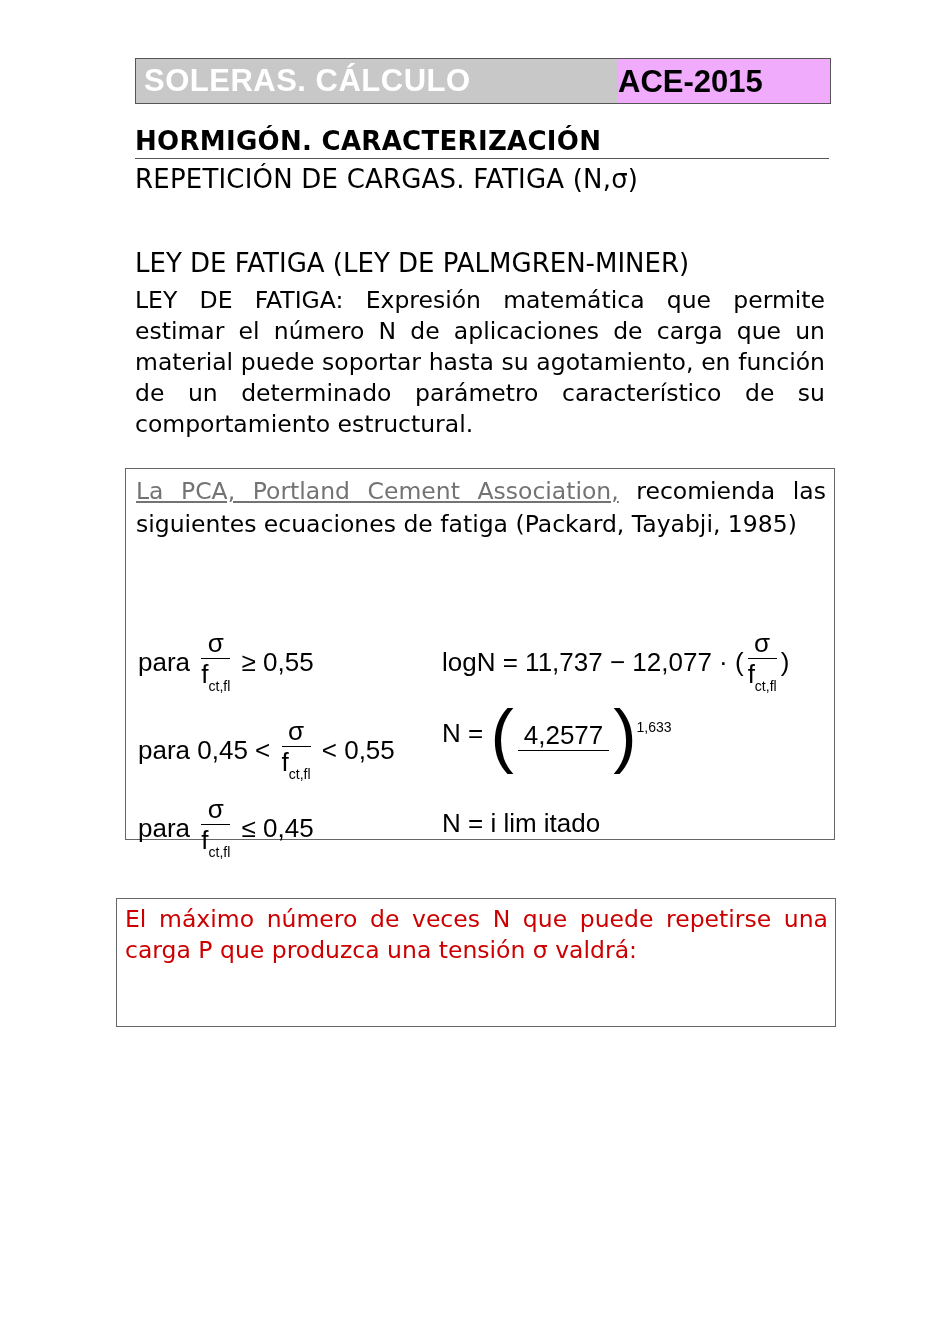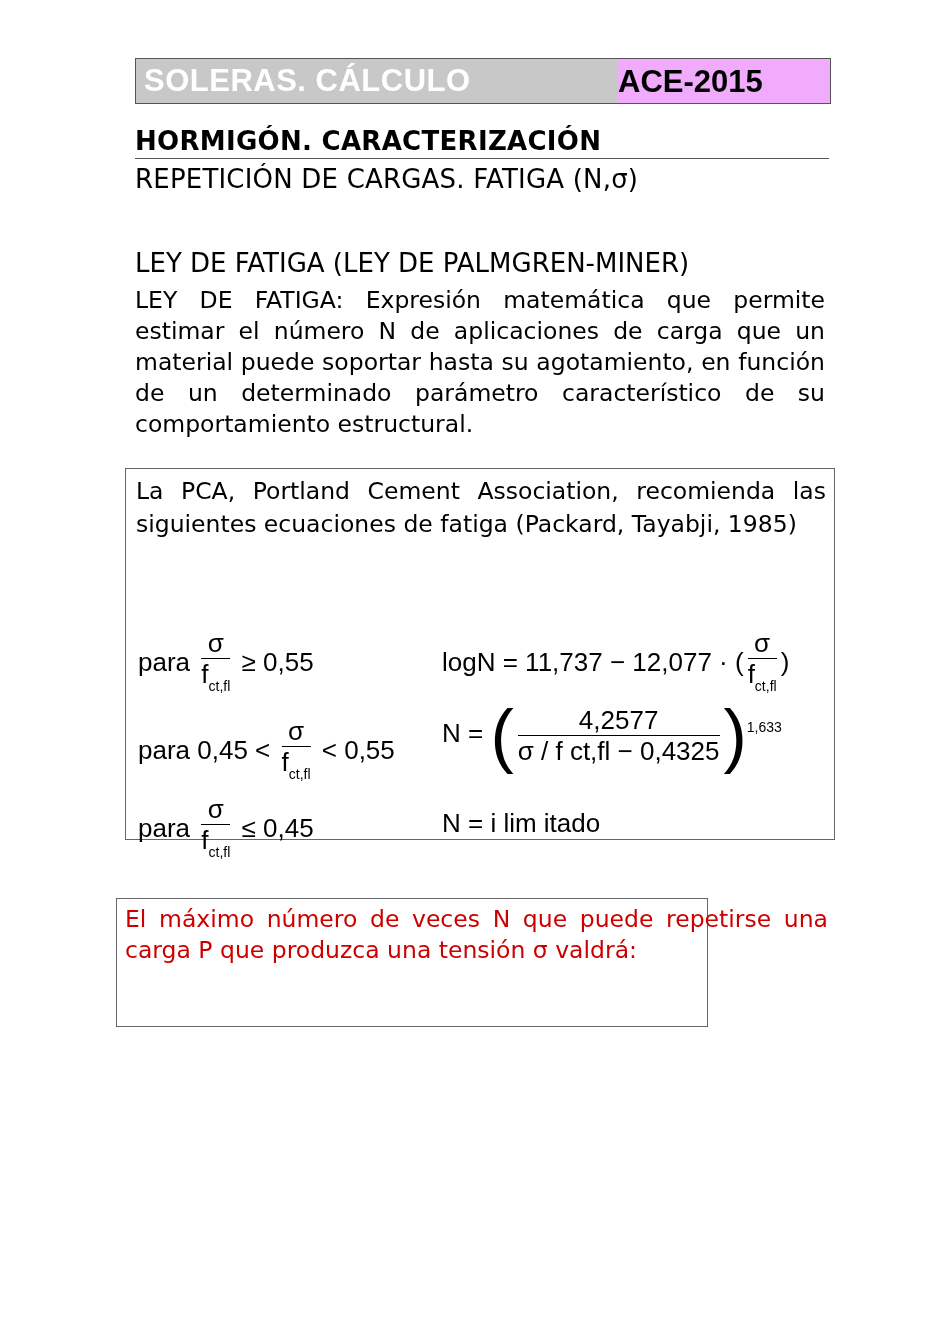--- a/index.html
+++ b/index.html
@@ -6,29 +6,29 @@
   body { width:950px; height:1343px; position:relative; overflow:hidden; font-family:"DejaVu Sans", sans-serif; color:#000; }
   .header { position:absolute; left:135px; top:58px; width:696px; height:46px; border:1px solid #555; display:flex; box-sizing:border-box; }
   .header-left { width:482px; background:#c8c8c8; color:#fff; font-family:"Liberation Sans", sans-serif; font-weight:bold; font-size:31px; line-height:44px; padding-left:8px; box-sizing:border-box; letter-spacing:0.5px; }
   .header-right { flex:1; background:#f0abfc; font-family:"Liberation Sans", sans-serif; font-weight:bold; font-size:31px; line-height:46px; text-align:left; padding-right:6px; }
   .section-title { position:absolute; left:135px; top:124px; width:694px; font-weight:bold; font-size:26px; line-height:34px; border-bottom:1px solid #555; letter-spacing:0.3px; }
   .subtitle { position:absolute; left:135px; top:162px; font-size:26px; line-height:34px; letter-spacing:0.2px; }
   .law-title { position:absolute; left:135px; top:232px; font-size:26px; line-height:34px;margin-top:14px; }
   .definition { position:absolute; left:135px; top:285px; width:690px; font-size:23.5px; line-height:31px; text-align:justify; }
   .pca-box { position:absolute; left:125px; top:468px; width:710px; height:372px; border:1px solid #666; box-sizing:border-box; }
   .pca-text { position:absolute; left:10px; top:6px; width:690px; font-size:23.5px; line-height:33px; text-align:justify; }
-  .pca-text a { color:#000000; }
+  .pca-text a { color:#737373; text-decoration:underline; }
   .eq { position:absolute; font-family:"Liberation Sans", sans-serif; font-size:26px; white-space:nowrap;margin-top:31px; }
   .frac { display:inline-block; vertical-align:middle; text-align:center; margin:0 4px; }
   .frac .num { display:block; border-bottom:1px solid #000; padding:0 6px; line-height:30px; }
   .frac .den { display:block; line-height:30px; }
   .sub { font-size:14px; vertical-align:-8px; }
   .sup { font-size:14px; vertical-align:super; }
   .paren { font-size:70px; font-weight:100; vertical-align:middle; line-height:70px; }
-  .red-box { position:absolute; left:116px; top:898px; width:592px; height:129px; border:1px solid #666; box-sizing:border-box; }
+  .red-box { position:absolute; left:116px; top:898px; width:720px; height:129px; border:1px solid #666; box-sizing:border-box; }
   .red-text { position:absolute; left:8px; top:5px; width:703px; color:#cc0000; font-size:23.5px; line-height:31px; text-align:justify; }
   .red-eq { position:absolute; left:150px; top:70px; font-family:"Liberation Sans", sans-serif; font-size:28px; white-space:nowrap; }
   .exp { font-size:15px; vertical-align:16px; }
   .footer { position:absolute; left:688px; top:1340px; font-family:Liberation Serif, serif; font-size:15px; }
   .footer b { font-weight:bold; }
 </style>
 </head>
 <body>
 
 <div class="header">
@@ -55,21 +55,21 @@
     <span>logN = 11,737 − 12,077 · (</span><span class="frac"><span class="num">σ</span><span class="den"><span>f</span><span class="sub">ct,fl</span></span></span><span>)</span>
   </div>
 
   <div class="eq" style="left:12px; top:216px;">
     <span>para 0,45 &lt;</span>
     <span class="frac"><span class="num">σ</span><span class="den"><span>f</span><span class="sub">ct,fl</span></span></span>
     <span>&lt; 0,55</span>
   </div>
   <div class="eq" style="left:316px; top:200px;">
     <span>N =</span>
-    <span class="paren">(</span><span class="frac"><span class="num">4,2577</span><span class="den">σ / f ct,fl − 0,4325</span></span><span class="paren">)</span><span class="sup">1,633</span>
+    <span class="paren">(</span><span class="frac"><span class="num">4,2577</span></span><span class="paren">)</span><span class="sup">1,633</span>
   </div>
 
   <div class="eq" style="left:12px; top:294px;">
     <span>para</span>
     <span class="frac"><span class="num">σ</span><span class="den"><span>f</span><span class="sub">ct,fl</span></span></span>
     <span>≤ 0,45</span>
   </div>
   <div class="eq" style="left:316px; top:308px;">N = i lim itado</div>
 </div>
 

